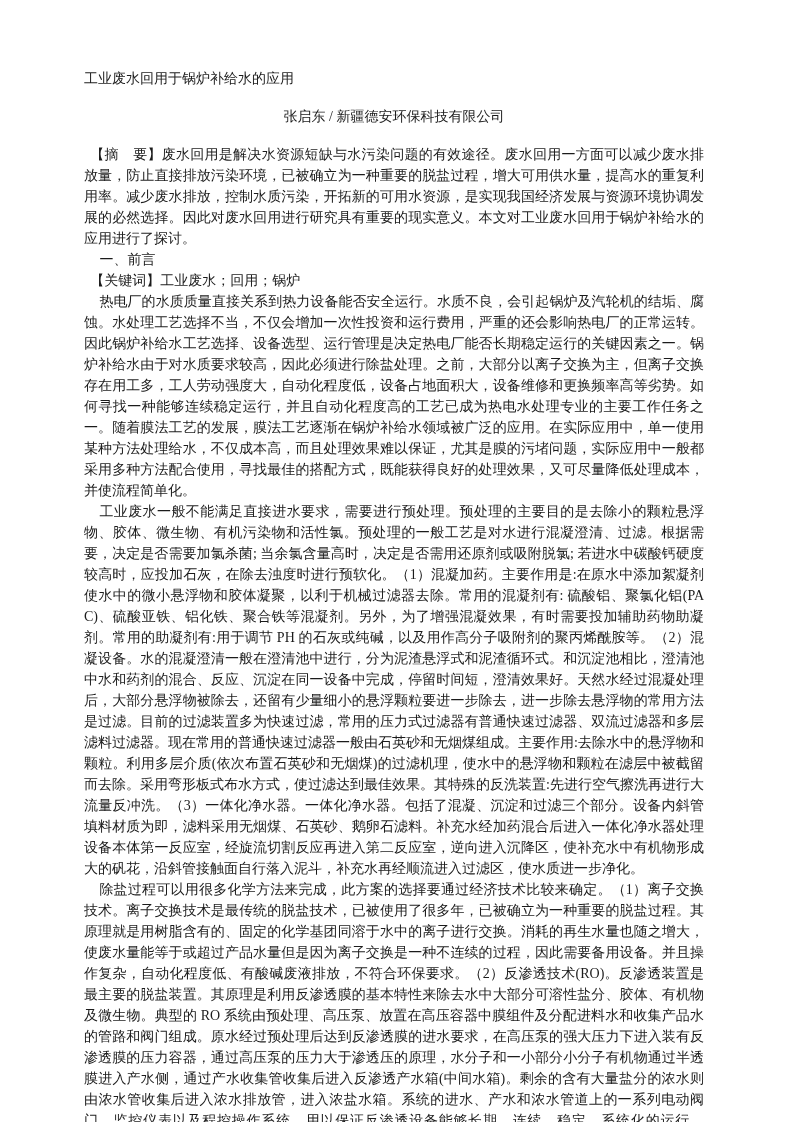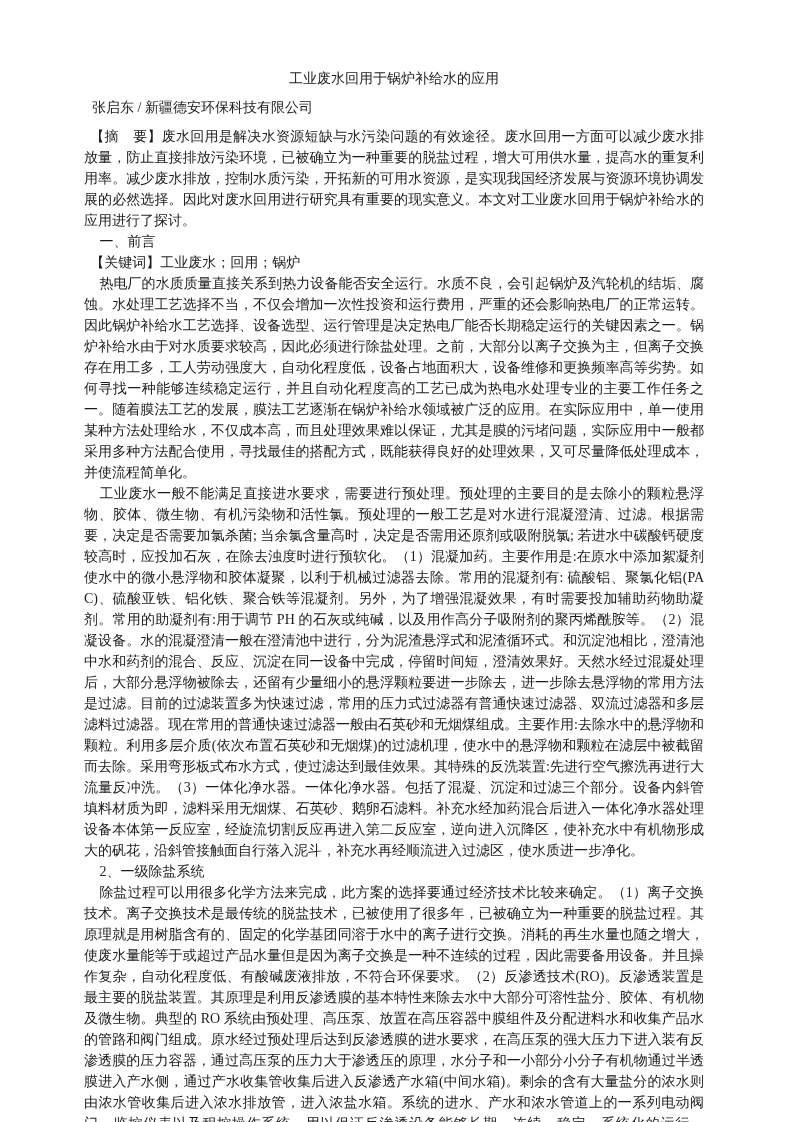--- a/index.html
+++ b/index.html
@@ -17,26 +17,25 @@
       overflow: hidden;
       font-family: "Liberation Serif", "DejaVu Serif", serif;
       font-size: 14px;
       line-height: 21px;
       color: #1b1b1b;
     }
     .title {
       margin: 0;
       font-size: 14px;
       font-weight: normal;
-      text-align: center;
       line-height: 21px;
     }
     .byline {
-      margin: 8px;
-      text-align: left;
+      margin: 17px;
+      text-align: center;
       line-height: 21px;
     }
     .para {
       margin: 0;
       text-align: justify;
       text-justify: inter-ideograph;
       text-indent: 1.1em;
       word-break: break-all;
     }
     .indent-half {
@@ -60,17 +59,16 @@
   <p class="para heading">一、前言</p>
 
   <p class="para indent-half"><span>【关键词】</span><span>工业废水；回用；锅炉</span></p>
 
   <p class="para">热电厂的水质质量直接关系到热力设备能否安全运行。水质不良，会引起锅炉及汽轮机的结垢、腐蚀。水处理工艺选择不当，不仅会增加一次性投资和运行费用，严重的还会影响热电厂的正常运转。因此锅炉补给水工艺选择、设备选型、运行管理是决定热电厂能否长期稳定运行的关键因素之一。锅炉补给水由于对水质要求较高，因此必须进行除盐处理。之前，大部分以离子交换为主，但离子交换存在用工多，工人劳动强度大，自动化程度低，设备占地面积大，设备维修和更换频率高等劣势。如何寻找一种能够连续稳定运行，并且自动化程度高的工艺已成为热电水处理专业的主要工作任务之一。随着膜法工艺的发展，膜法工艺逐渐在锅炉补给水领域被广泛的应用。在实际应用中，单一使用某种方法处理给水，不仅成本高，而且处理效果难以保证，尤其是膜的污堵问题，实际应用中一般都采用多种方法配合使用，寻找最佳的搭配方式，既能获得良好的处理效果，又可尽量降低处理成本，并使流程简单化。</p>
 
 
 
   <p class="para">工业废水一般不能满足直接进水要求，需要进行预处理。预处理的主要目的是去除小的颗粒悬浮物、胶体、微生物、有机污染物和活性氯。预处理的一般工艺是对水进行混凝澄清、过滤。根据需要，决定是否需要加氯杀菌; 当余氯含量高时，决定是否需用还原剂或吸附脱氯; 若进水中碳酸钙硬度较高时，应投加石灰，在除去浊度时进行预软化。（1）混凝加药。主要作用是:在原水中添加絮凝剂使水中的微小悬浮物和胶体凝聚，以利于机械过滤器去除。常用的混凝剂有: 硫酸铝、聚氯化铝(PAC)、硫酸亚铁、铝化铁、聚合铁等混凝剂。另外，为了增强混凝效果，有时需要投加辅助药物助凝剂。常用的助凝剂有:用于调节 PH 的石灰或纯碱，以及用作高分子吸附剂的聚丙烯酰胺等。（2）混凝设备。水的混凝澄清一般在澄清池中进行，分为泥渣悬浮式和泥渣循环式。和沉淀池相比，澄清池中水和药剂的混合、反应、沉淀在同一设备中完成，停留时间短，澄清效果好。天然水经过混凝处理后，大部分悬浮物被除去，还留有少量细小的悬浮颗粒要进一步除去，进一步除去悬浮物的常用方法是过滤。目前的过滤装置多为快速过滤，常用的压力式过滤器有普通快速过滤器、双流过滤器和多层滤料过滤器。现在常用的普通快速过滤器一般由石英砂和无烟煤组成。主要作用:去除水中的悬浮物和颗粒。利用多层介质(依次布置石英砂和无烟煤)的过滤机理，使水中的悬浮物和颗粒在滤层中被截留而去除。采用弯形板式布水方式，使过滤达到最佳效果。其特殊的反洗装置:先进行空气擦洗再进行大流量反冲洗。（3）一体化净水器。一体化净水器。包括了混凝、沉淀和过滤三个部分。设备内斜管填料材质为即，滤料采用无烟煤、石英砂、鹅卵石滤料。补充水经加药混合后进入一体化净水器处理设备本体第一反应室，经旋流切割反应再进入第二反应室，逆向进入沉降区，使补充水中有机物形成大的矾花，沿斜管接触面自行落入泥斗，补充水再经顺流进入过滤区，使水质进一步净化。</p>
 
-  <p class="para heading">2、一级除盐系统</p>
 
   <p class="para">除盐过程可以用很多化学方法来完成，此方案的选择要通过经济技术比较来确定。（1）离子交换技术。离子交换技术是最传统的脱盐技术，已被使用了很多年，已被确立为一种重要的脱盐过程。其原理就是用树脂含有的、固定的化学基团同溶于水中的离子进行交换。消耗的再生水量也随之增大，使废水量能等于或超过产品水量但是因为离子交换是一种不连续的过程，因此需要备用设备。并且操作复杂，自动化程度低、有酸碱废液排放，不符合环保要求。（2）反渗透技术(RO)。反渗透装置是最主要的脱盐装置。其原理是利用反渗透膜的基本特性来除去水中大部分可溶性盐分、胶体、有机物及微生物。典型的 RO 系统由预处理、高压泵、放置在高压容器中膜组件及分配进料水和收集产品水的管路和阀门组成。原水经过预处理后达到反渗透膜的进水要求，在高压泵的强大压力下进入装有反渗透膜的压力容器，通过高压泵的压力大于渗透压的原理，水分子和一小部分小分子有机物通过半透膜进入产水侧，通过产水收集管收集后进入反渗透产水箱(中间水箱)。剩余的含有大量盐分的浓水则由浓水管收集后进入浓水排放管，进入浓盐水箱。系统的进水、产水和浓水管道上的一系列电动阀门、监控仪表以及程控操作系统，用以保证反渗透设备能够长期、连续、稳定、系统化的运行。（3）阻垢剂装置。阻垢剂加药装置的主要作用在于经过预处理之后的原水进入反渗透系统之前，加入高效率的阻垢分散剂，防止反渗透浓水侧结垢。由于反渗透脱盐装置为溶解固形物浓缩排放和淡水的利用，根　原水水质分析报告，为了防止浓水端，因此在进入膜元件之前设</p>
 
 </div>
 
 </body></html>

